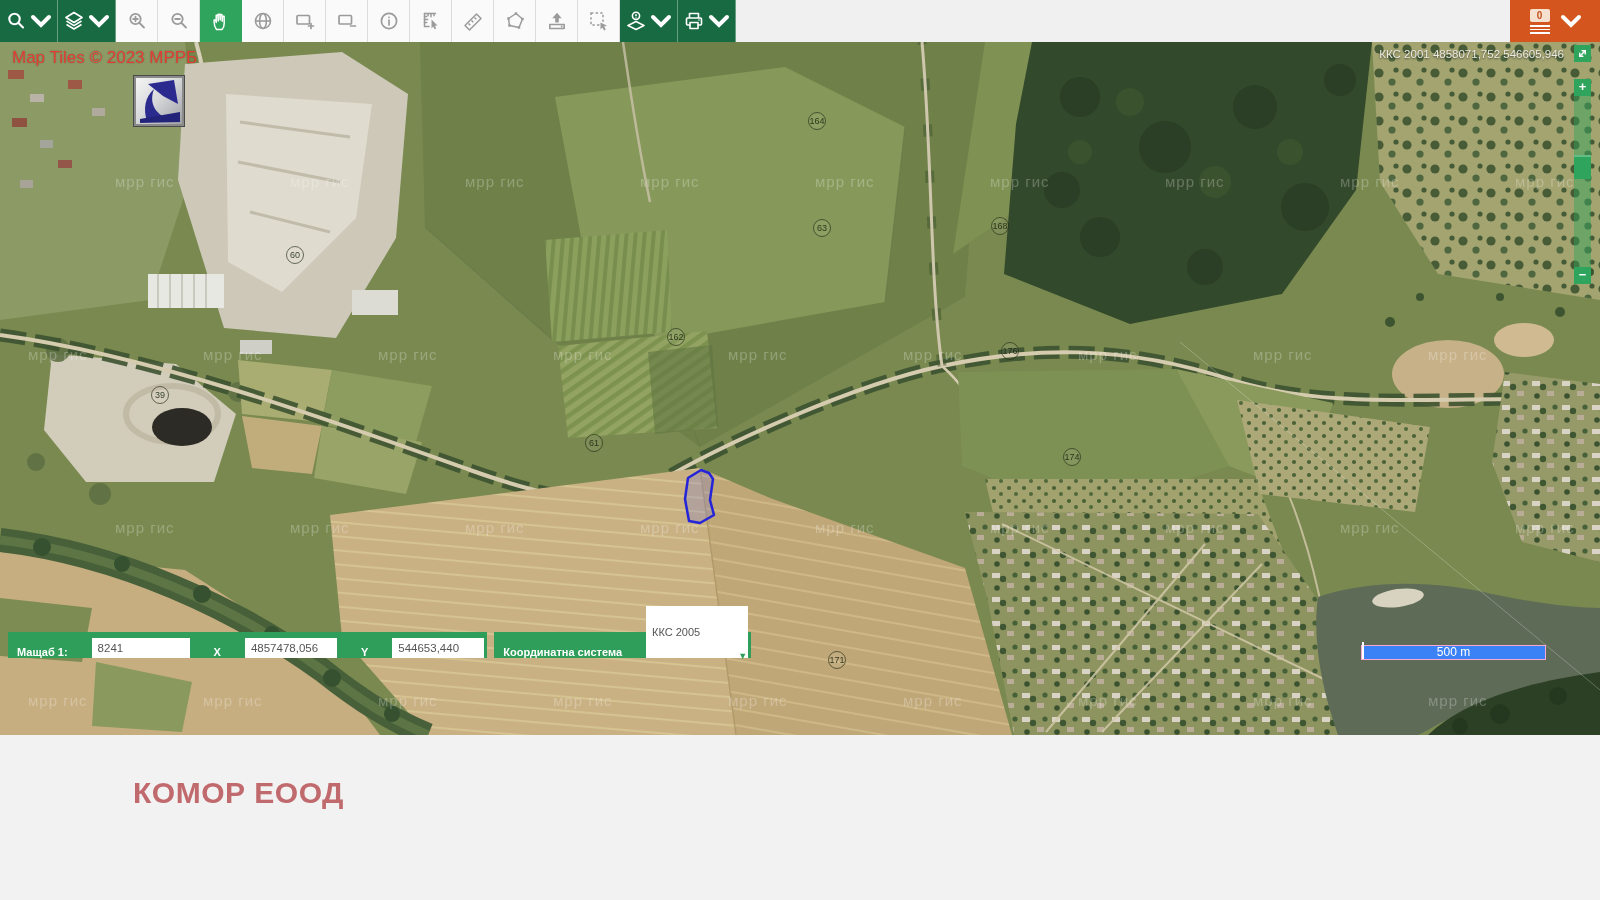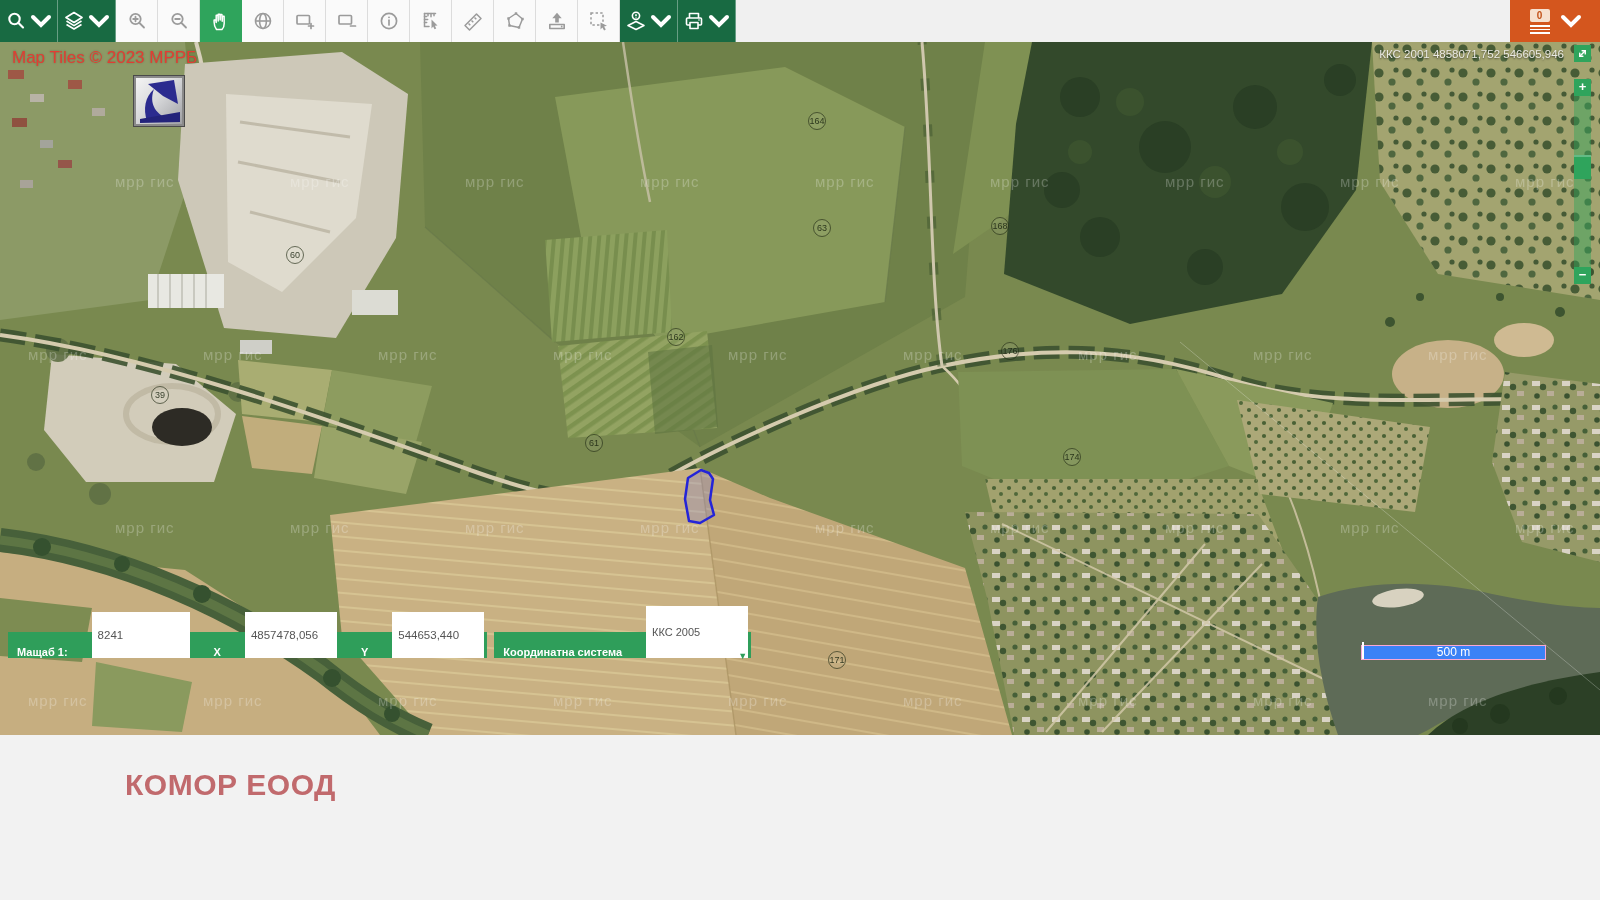--- a/index.html
+++ b/index.html
@@ -44,34 +44,34 @@
   .zc-gap{height:17px}
   .zc-track{height:171px;background:rgba(47,164,92,.45);position:relative}
   .zc-handle{position:absolute;left:0;top:59px;width:17px;height:24px;background:#2fa45c;
              box-shadow:inset 0 2px 0 rgba(255,255,255,.25);cursor:grab}
   .zc-btn svg{width:11px;height:11px;margin-top:3px}
 
   
   .statusbar{position:absolute;left:8px;bottom:77px;height:26px;display:flex;gap:7px;font-size:11px}
   .sb-seg{display:flex;align-items:flex-end;background:#2f9e5a;padding:0 3px;gap:18px}
   .sb-label{color:#fff;font-weight:bold;padding:0 6px;white-space:nowrap}
-  .sb-input{height:20px;border:none;background:#fff;color:#555;font-size:11.5px;padding:13px 6px;
+  .sb-input{height:20px;border:none;background:#fff;color:#555;font-size:11.5px;padding:0 6px;
             font-family:"Liberation Sans",sans-serif;outline:none}
   .sb-select{position:relative;width:90px;height:20px;background:#fff;color:#555;
              line-height:20px;padding:16px 6px;cursor:pointer}
   .sb-caret{position:absolute;right:1px;bottom:-3px;color:#2f9e5a;font-size:9px;line-height:9px}
 
   
   .scalebar{position:absolute;right:54px;bottom:75px;width:183px;height:13px;background:#3b82f6;
             border:1px solid #f9a8d4;color:#fff;font-size:12px;text-align:center;line-height:13px}
   .scalebar::before{content:"";position:absolute;left:0;top:-4px;width:2px;height:17px;background:#fff}
 
   
   .footer{height:165px;background:#f2f2f2}
-  .company{margin:0;padding:33px 0 0 125px;font-size:30px;font-weight:bold;
+  .company{margin:8px;padding:33px 0 0 125px;font-size:30px;font-weight:bold;
            color:#c16a6d;letter-spacing:.5px}
 </style>
 </head>
 <body>
 
 <div class="toolbar">
 
   <div class="tbtn dark">
     <span>
       <svg viewBox="0 0 22 22" fill="none" stroke="currentColor" stroke-width="2.1" stroke-linecap="round">

